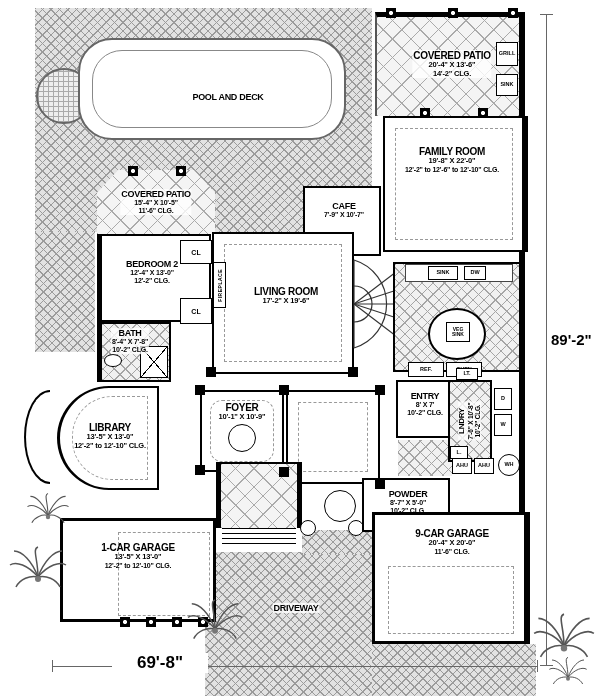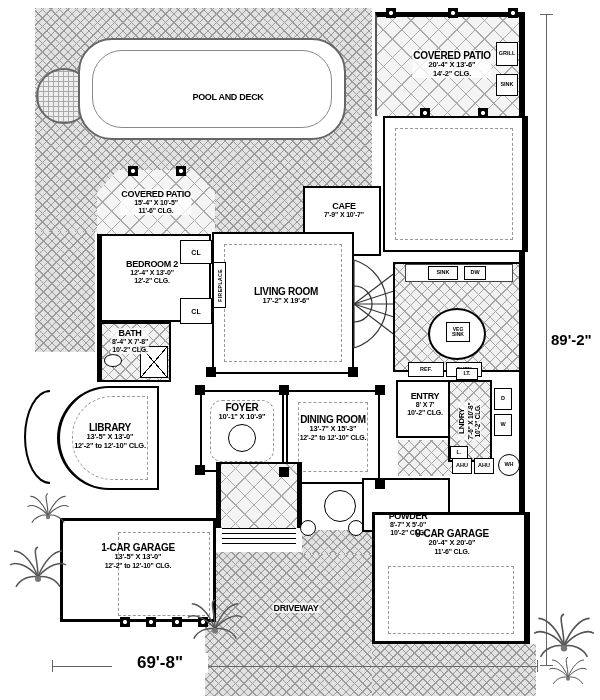--- a/index.html
+++ b/index.html
@@ -196,20 +196,25 @@
   <div class="abs room-label" style="left:228px;top:97px;">
     <div class="rname sm">POOL AND DECK</div>
   </div>
 
   <div class="abs room-label onpat" style="left:452px;top:64px;">
     <div class="rname">COVERED PATIO</div>
     <div class="rdim">20'-4" X 13'-6"</div>
     <div class="rdim">14'-2" CLG.</div>
   </div>
 
+  <div class="abs room-label" style="left:452px;top:160px;">
+    <div class="rname">FAMILY ROOM</div>
+    <div class="rdim">19'-8" X 22'-0"</div>
+    <div class="rdim sm">12'-2" to 12'-6" to 12'-10" CLG.</div>
+  </div>
 
   <div class="abs room-label onpat" style="left:156px;top:202px;">
     <div class="rname sm">COVERED PATIO</div>
     <div class="rdim sm">15'-4" X 10'-5"</div>
     <div class="rdim sm">11'-6" CLG.</div>
   </div>
 
   <div class="abs room-label" style="left:344px;top:210px;text-align:center;">
     <div class="rname sm">CAFE</div>
     <div class="rdim sm">7'-9" X 10'-7"</div>
@@ -237,40 +242,35 @@
     <div class="rname">LIBRARY</div>
     <div class="rdim">13'-5" X 13'-0"</div>
     <div class="rdim">12'-2" to 12'-10" CLG.</div>
   </div>
 
   <div class="abs room-label" style="left:242px;top:412px;">
     <div class="rname">FOYER</div>
     <div class="rdim">10'-1" X 10'-9"</div>
   </div>
 
-  <div class="abs room-label" style="left:333px;top:428px;">
-    <div class="rname">DINING ROOM</div>
-    <div class="rdim">13'-7" X 15'-3"</div>
-    <div class="rdim sm">12'-2" to 12'-10" CLG.</div>
-  </div>
 
   <div class="abs room-label" style="left:425px;top:404px;">
     <div class="rname sm">ENTRY</div>
     <div class="rdim sm">8' X 7'</div>
     <div class="rdim sm">10'-2" CLG.</div>
   </div>
 
   <div class="abs room-label vert onpat" style="left:470px;top:421px;">
     <div class="rname sm" style="font-size:8px;">LNDRY</div>
     <div class="rdim sm" style="font-size:6.5px;">7'-6" X 10'-8"</div>
     <div class="rdim sm" style="font-size:6.5px;">10'-2" CLG.</div>
   </div>
 
 
-  <div class="abs room-label" style="left:408px;top:524px;">
+  <div class="abs room-label" style="left:408px;top:502px;">
     <div class="rname sm">POWDER</div>
     <div class="rdim sm">8'-7" X 5'-0"</div>
     <div class="rdim sm">10'-2" CLG.</div>
   </div>
 
   <div class="abs room-label" style="left:138px;top:556px;">
     <div class="rname">1-CAR GARAGE</div>
     <div class="rdim">13'-5" X 13'-0"</div>
     <div class="rdim sm">12'-2" to 12'-10" CLG.</div>
   </div>

